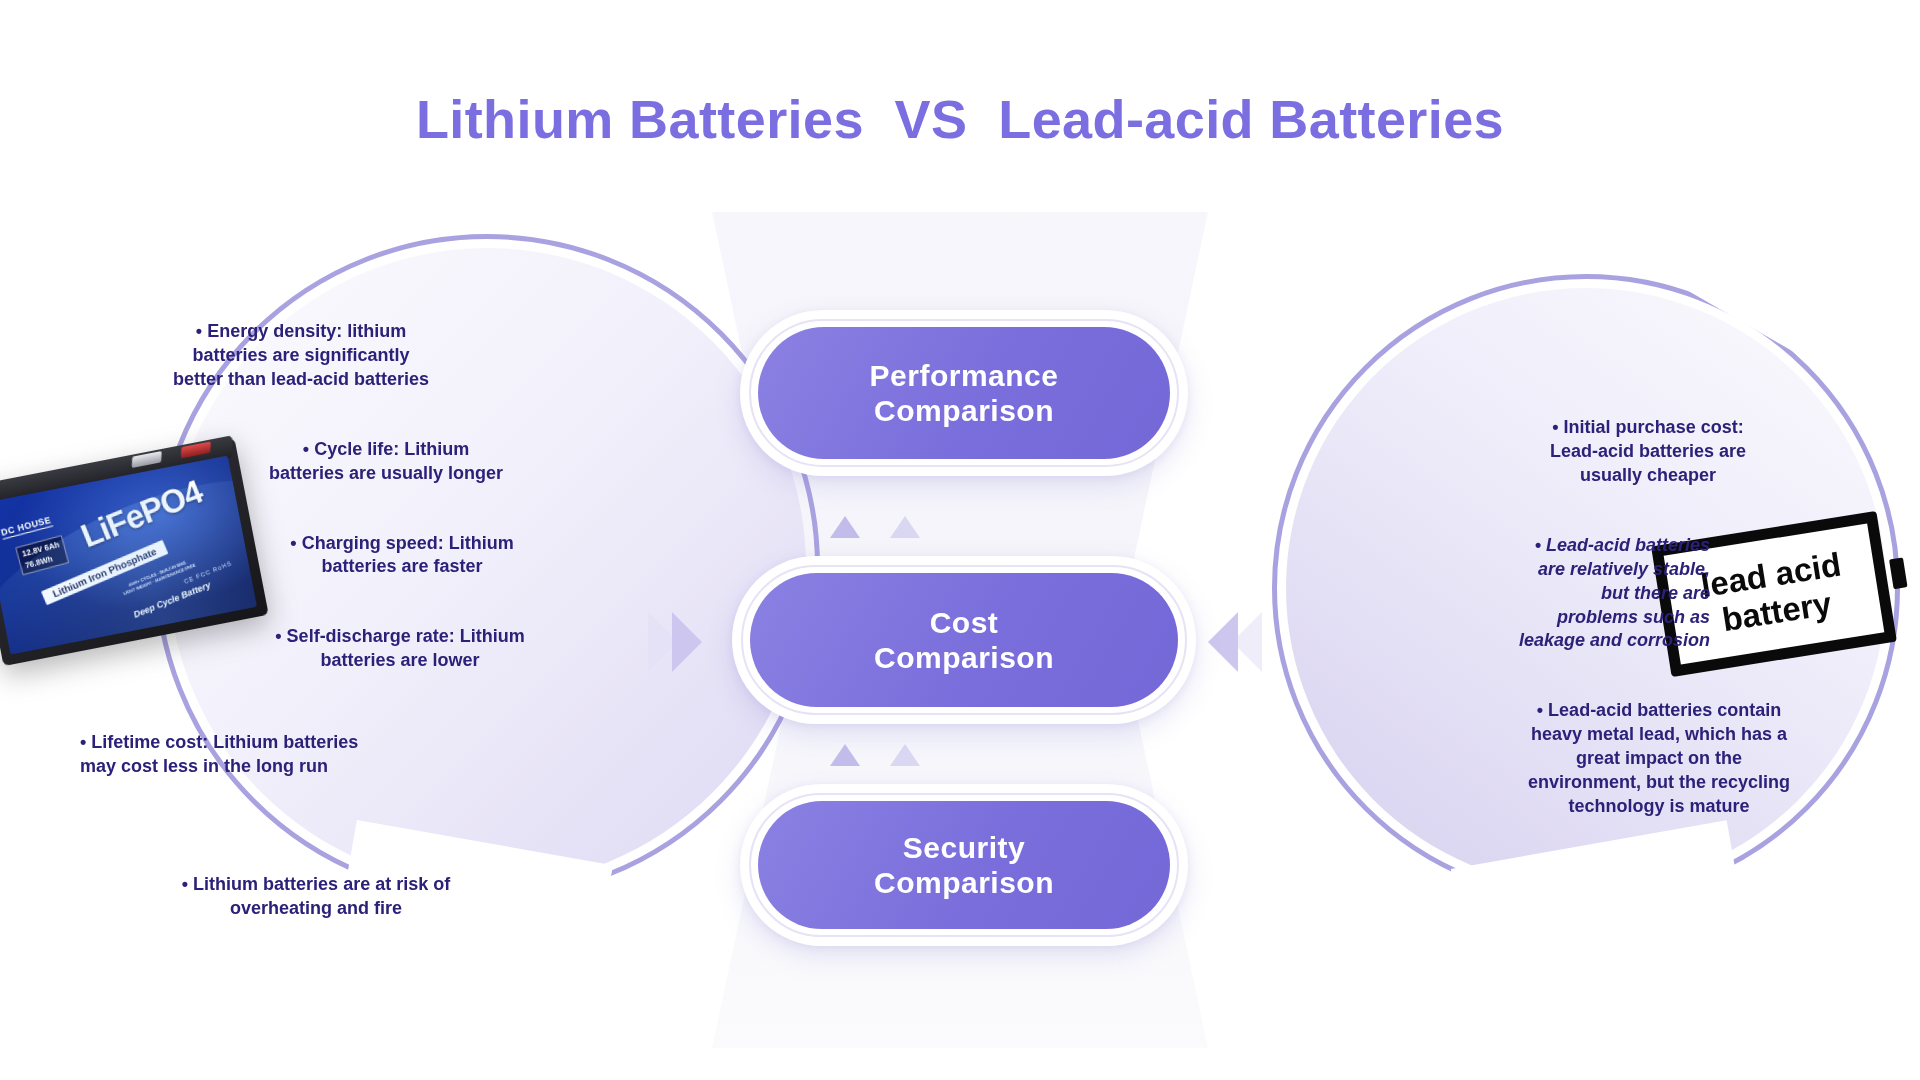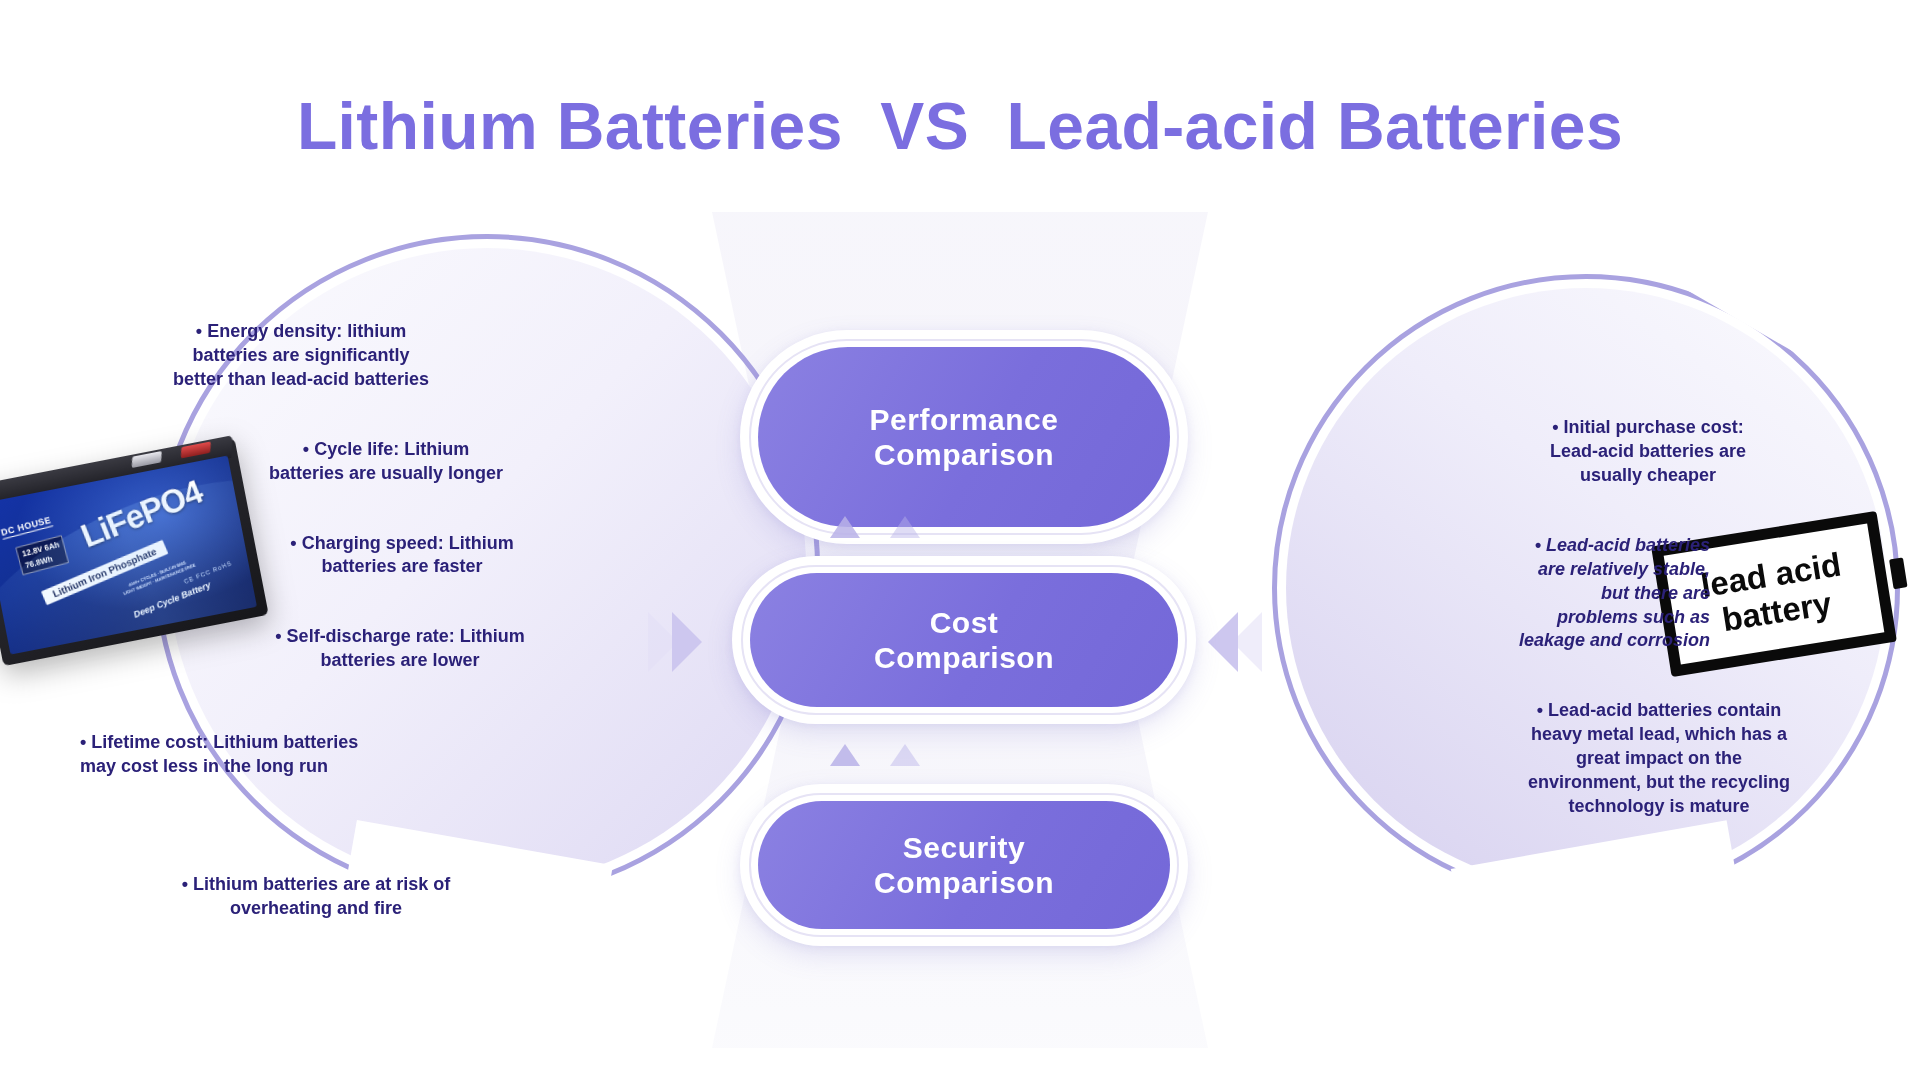--- a/index.html
+++ b/index.html
@@ -11,21 +11,21 @@
     position: relative;
   }
 
   
   .title {
     position: absolute;
     top: 88px;
     left: 0;
     width: 1920px;
     text-align: center;
-    font-size: 66px;
+    font-size: 54px;
     font-weight: 700;
     color: #7b6ee0;
     letter-spacing: 0.4px;
     white-space: pre;
   }
 
   
   .circle {
     position: absolute;
     border-radius: 50%;
@@ -104,21 +104,21 @@
     align-items: center;
     justify-content: center;
     text-align: center;
     color: #ffffff;
     font-size: 30px;
     font-weight: 700;
     line-height: 1.18;
     letter-spacing: .5px;
     white-space: pre-line;
   }
-  #pill-performance { left: 740px; top: 330px;  width: 448px; height: 214px; }
+  #pill-performance { left: 740px; top: 310px;  width: 448px; height: 166px; }
   #pill-cost        { left: 732px; top: 556px;  width: 464px; height: 168px; }
   #pill-security    { left: 740px; top: 784px;  width: 448px; height: 162px; }
 
   
   .chev-row {
     position: absolute;
     display: flex;
     gap: 30px;
   }
   .chev-up {

